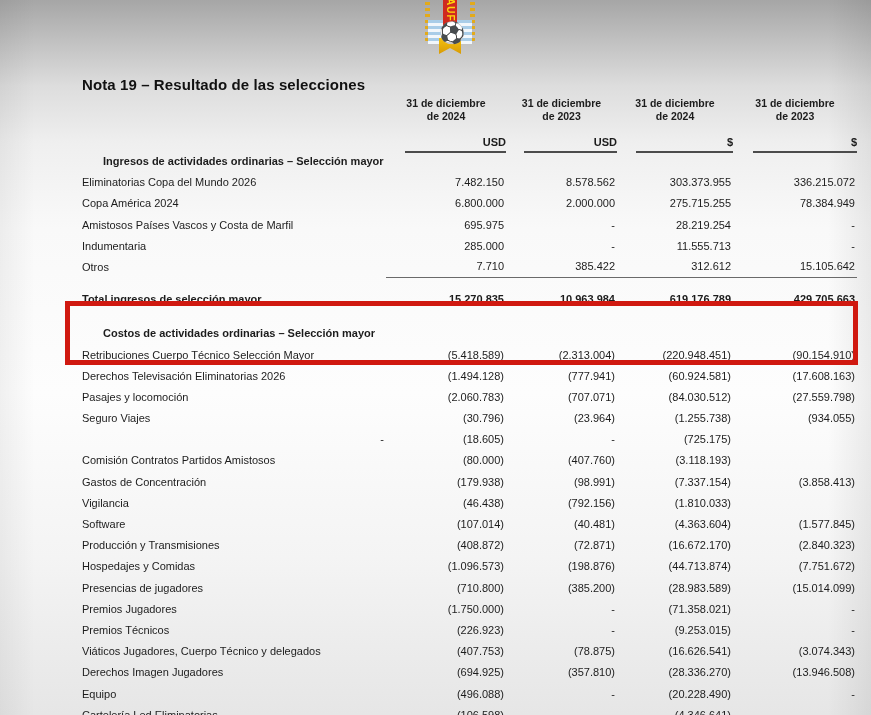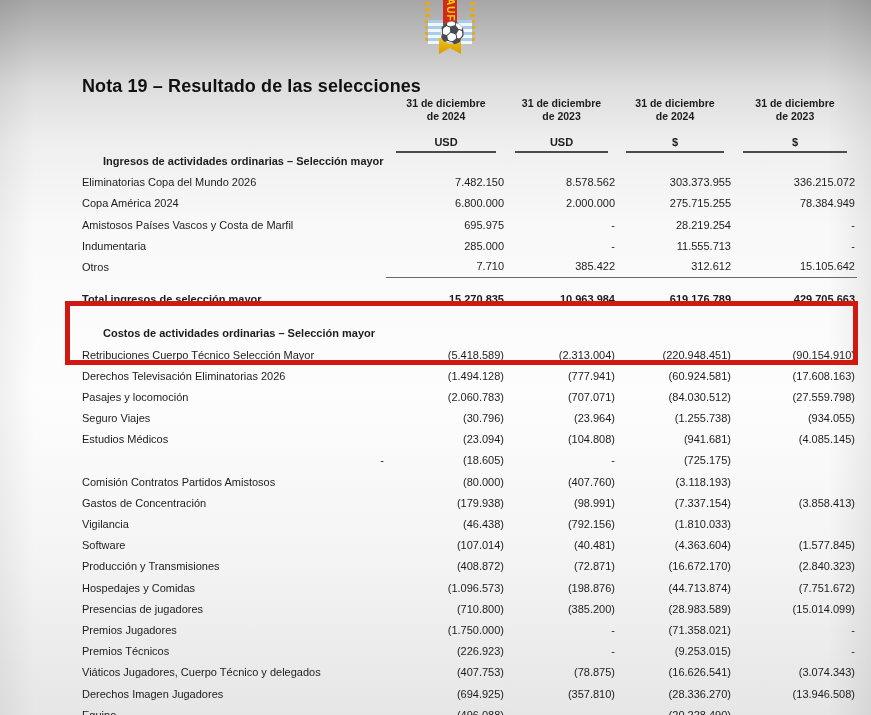--- a/index.html
+++ b/index.html
@@ -29,35 +29,35 @@
     background:linear-gradient(180deg,#f3c00e,#d89b06);
     clip-path:polygon(0 0,100% 0,100% 100%,50% 62%,0 100%);}
   .logo .banner{position:absolute;left:20px;top:0;width:14px;height:44px;background:#cf2a20;
     color:#ffd70a;font-size:10px;font-weight:bold;writing-mode:vertical-rl;
     display:flex;align-items:center;justify-content:center;letter-spacing:1px;}
   .logo .ball{position:absolute;left:16px;top:33px;font-size:21px;line-height:24px;}
 
   
   .doc-title{
     position:absolute;left:82px;top:76px;
-    font-size:18px;font-weight:bold;color:#111;letter-spacing:0.1px;
+    font-size:15px;font-weight:bold;color:#111;letter-spacing:0.1px;
   }
   .grid-row{
     display:grid;
     grid-template-columns:304px 120px 111px 116px 124px;
     width:775px;
   }
   .header-block{position:absolute;left:82px;top:97px;}
   .cell{color:#1c1c1c;}
   .num{text-align:right;padding-right:2px;}
   .period-cell{
     text-align:center;font-size:10.5px;font-weight:bold;line-height:13px;
     white-space:pre-line;color:#1c1c1c;
   }
-  .cur-cell{text-align:center;padding-top:9px;}
+  .cur-cell{text-align:right;padding-top:9px;}
   .cur-inner{
     display:inline-block;min-width:84%;
     font-size:11px;font-weight:bold;
     border-bottom:2px solid #4b4b4b;padding-bottom:3px;color:#1c1c1c;
   }
 
   .table-body{position:absolute;left:82px;top:151px;}
   .table-body .row{height:21.2px;line-height:21.2px;font-size:11px;}
   .table-body .row .label{white-space:nowrap;overflow:hidden;}
   .table-body .row.bold, .table-body .row.section{font-weight:bold;margin-top:11px;}
@@ -184,27 +184,20 @@
         <div class="cell num">(27.559.798)</div>
       </div>
       <div class="grid-row row">
         <div class="cell label">Seguro Viajes</div>
         <div class="cell num">(30.796)</div>
         <div class="cell num">(23.964)</div>
         <div class="cell num">(1.255.738)</div>
         <div class="cell num">(934.055)</div>
       </div>
       <div class="grid-row row">
-        <div class="cell label">Estudios Médicos</div>
-        <div class="cell num">(23.094)</div>
-        <div class="cell num">(104.808)</div>
-        <div class="cell num">(941.681)</div>
-        <div class="cell num">(4.085.145)</div>
-      </div>
-      <div class="grid-row row">
         <div class="cell num">-</div>
         <div class="cell num">(18.605)</div>
         <div class="cell num">-</div>
         <div class="cell num">(725.175)</div>
       </div>
       <div class="grid-row row">
         <div class="cell label">Comisión Contratos Partidos Amistosos</div>
         <div class="cell num">(80.000)</div>
         <div class="cell num">(407.760)</div>
         <div class="cell num">(3.118.193)</div>

